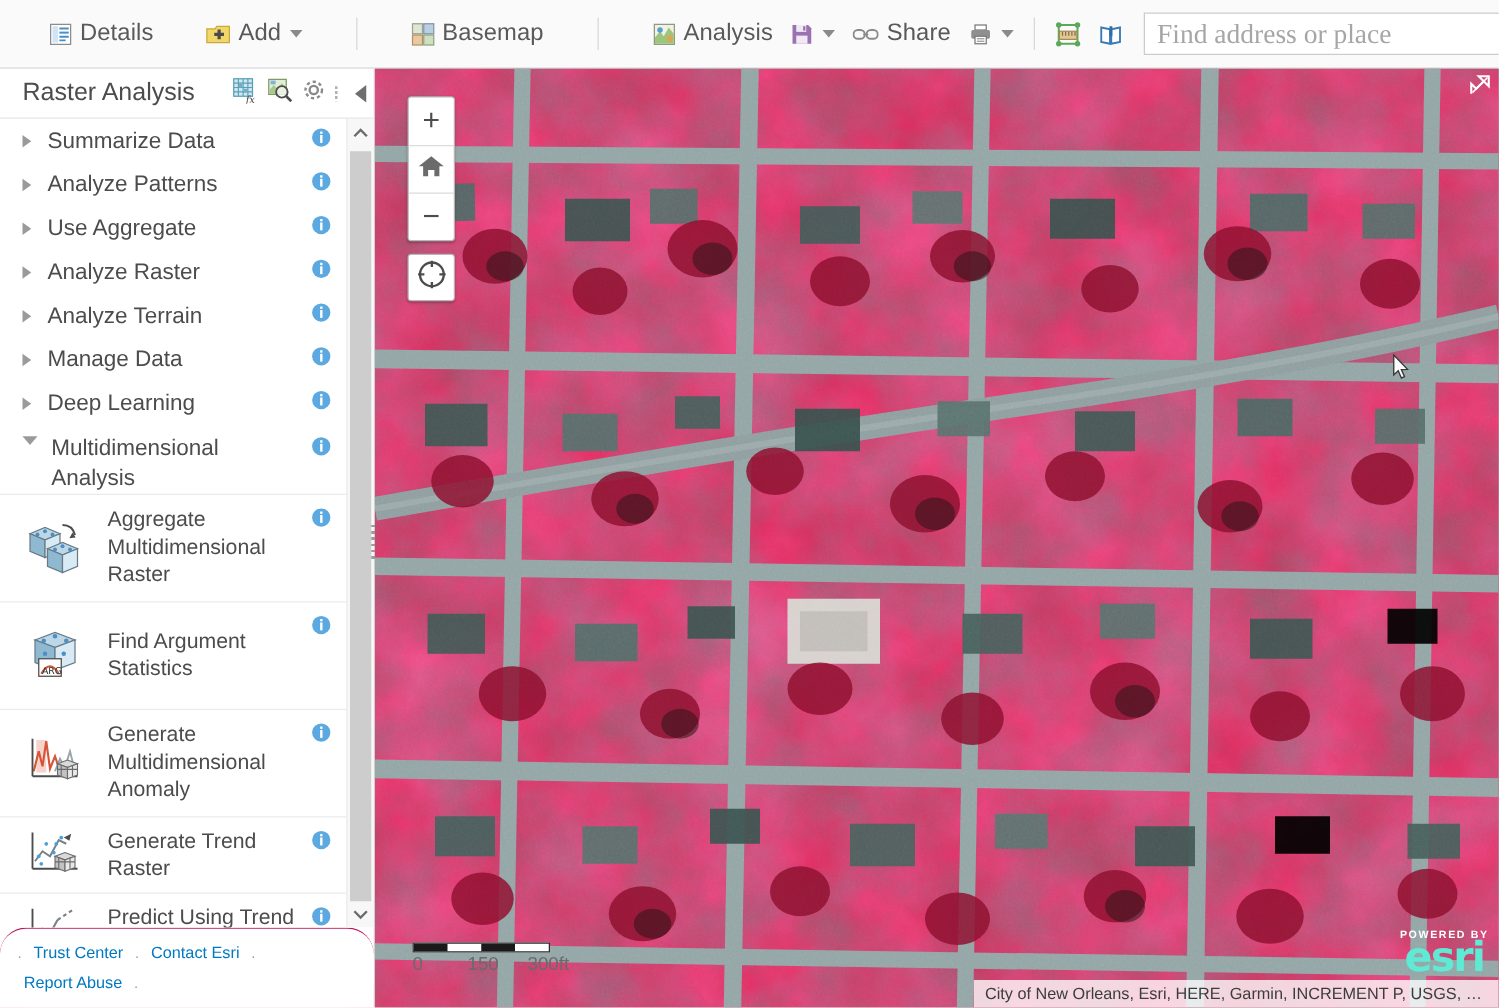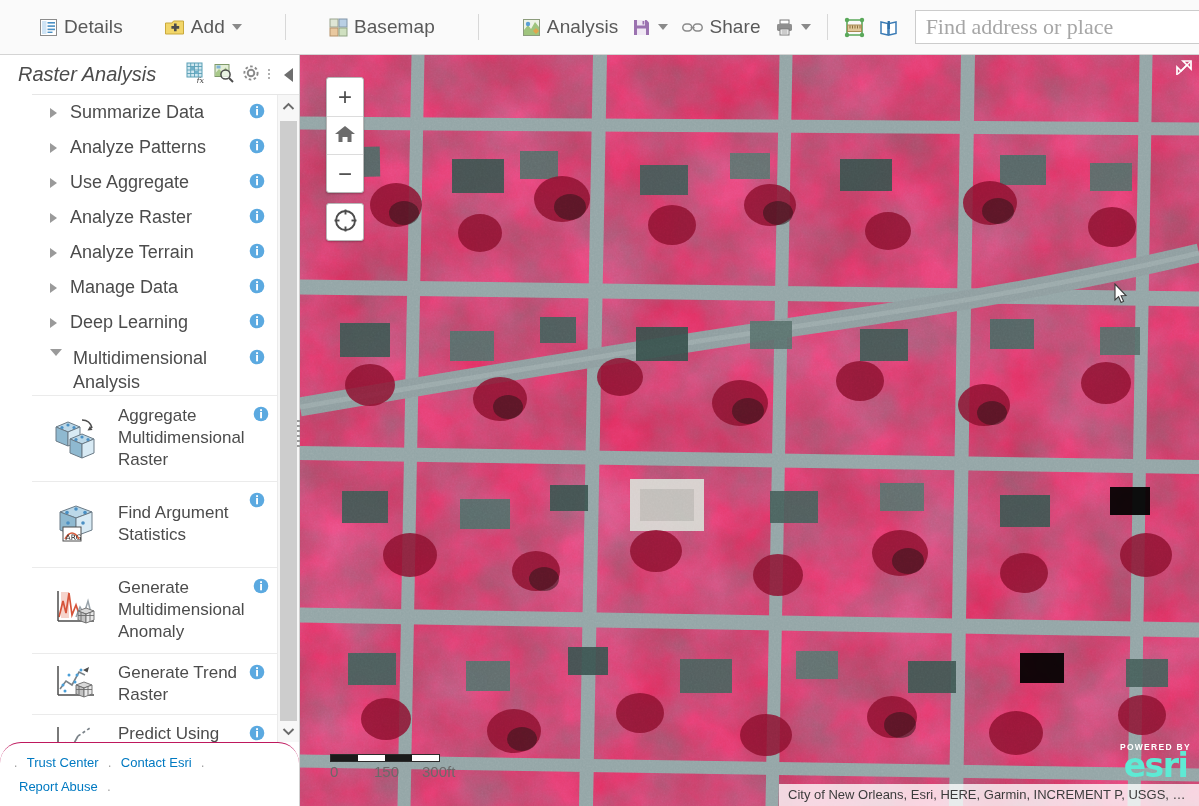--- a/index.html
+++ b/index.html
@@ -62,37 +62,36 @@
     position: absolute; top: 55px; left: 0;
     width: 300px; height: 751px;
     background: #fff;
     border-right: 1px solid #cfcfcf;
     display: flex; flex-direction: column;
   }
   .panel-head {
     height: 39px; display: flex; align-items: center;
     padding: 0 6px 0 18px; flex-shrink: 0;
   }
-  .panel-title { font-size: 20px; color: #4c4c4c; font-style: italic; }
+  .panel-title { font-size: 20px; color: #4c4c4c; }
   .panel-head-icons { margin-left: auto; display: flex; align-items: center; gap: 7px; }
   .collapse-arrow {
     width: 0; height: 0; margin-left: 7px; cursor: pointer;
     border-top: 7px solid transparent;
     border-bottom: 7px solid transparent;
     border-right: 9px solid #6e6e6e;
   }
   .dotsep {
     width: 2px; height: 12px; cursor: pointer;
     background: repeating-linear-gradient(to bottom,#b0b0b0 0 2px,transparent 2px 4px);
   }
 
   .panel-body {
     flex: 1; position: relative; overflow: hidden;
     border-top: 1px solid #e6e6e6;
-    margin-left: 32px;
   }
   .scrollarea {
     position: absolute; top: 0; left: 0; right: 22px; bottom: 0;
     overflow: hidden;
   }
 
   .cat {
     display: flex; align-items: center;
     padding: 0 12px 0 18px; min-height: 35px;
     cursor: pointer;

